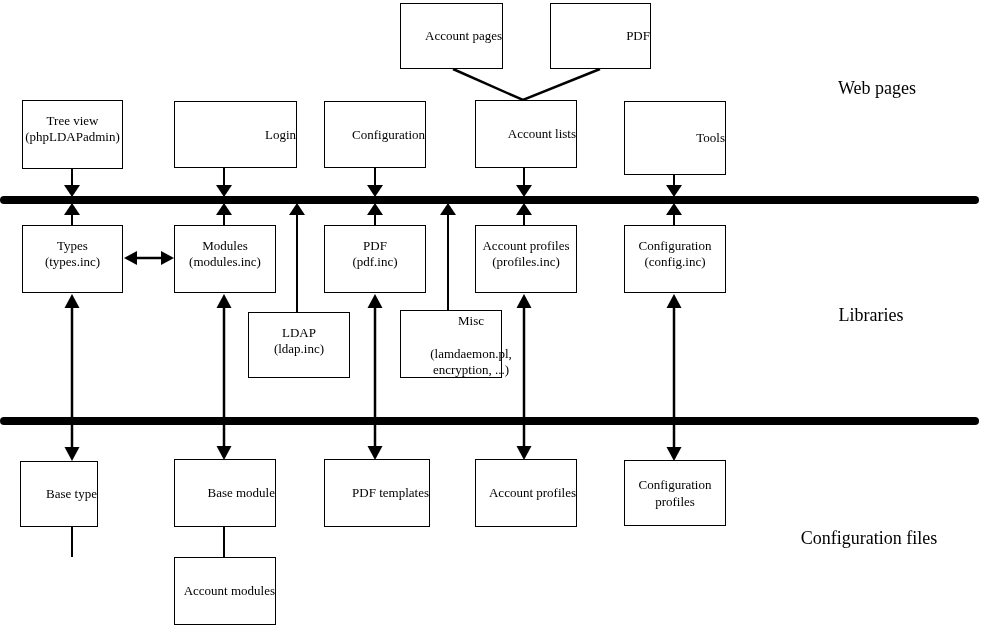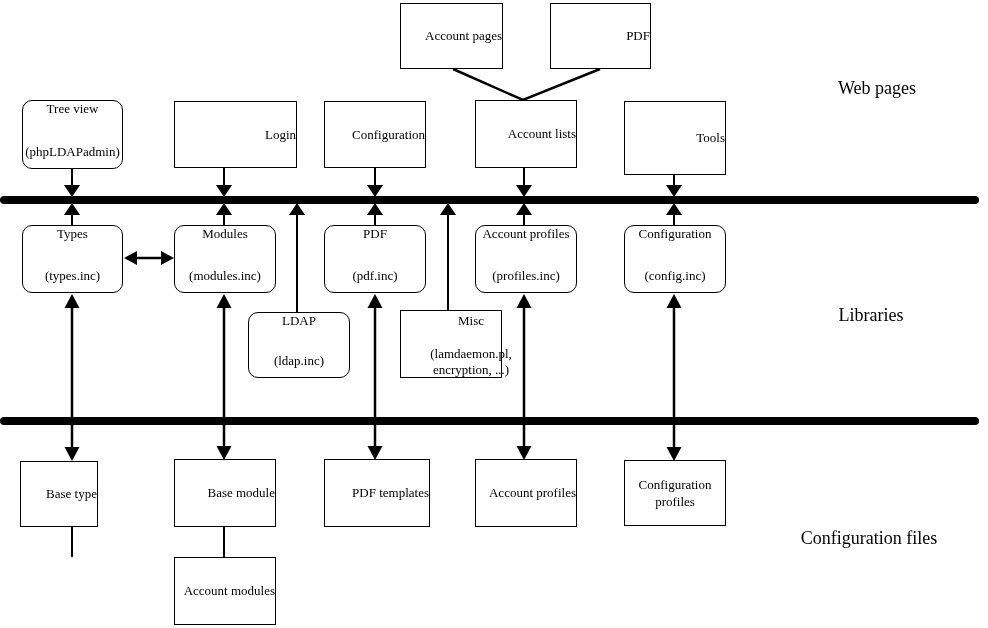--- a/index.html
+++ b/index.html
@@ -29,21 +29,21 @@
     background: #fff;
     display: flex;
     flex-direction: column;
     align-items: center;
     text-align: center;
     font-size: 13px;
     line-height: 16px;
   }
   .box span { display: block; white-space: nowrap; }
   .box.center { justify-content: center; align-items: flex-end; }
-  .box.spread { justify-content: space-between; padding: 0 1px 8px 1px; border-radius: 10px; }
+  .box.spread { padding: 12px 1px 8px 1px; }
   .box.stack  { justify-content: center; line-height: 17px; }
   .box.misc   { justify-content: flex-start; padding-top: 2px; padding-left: 40px; }
   .box.misc span:nth-child(2) { margin-top: 17px; }
   .section-label {
     position: absolute;
     transform: translate(-50%, -50%);
     font-size: 18px;
     white-space: nowrap;
   }
 </style>

